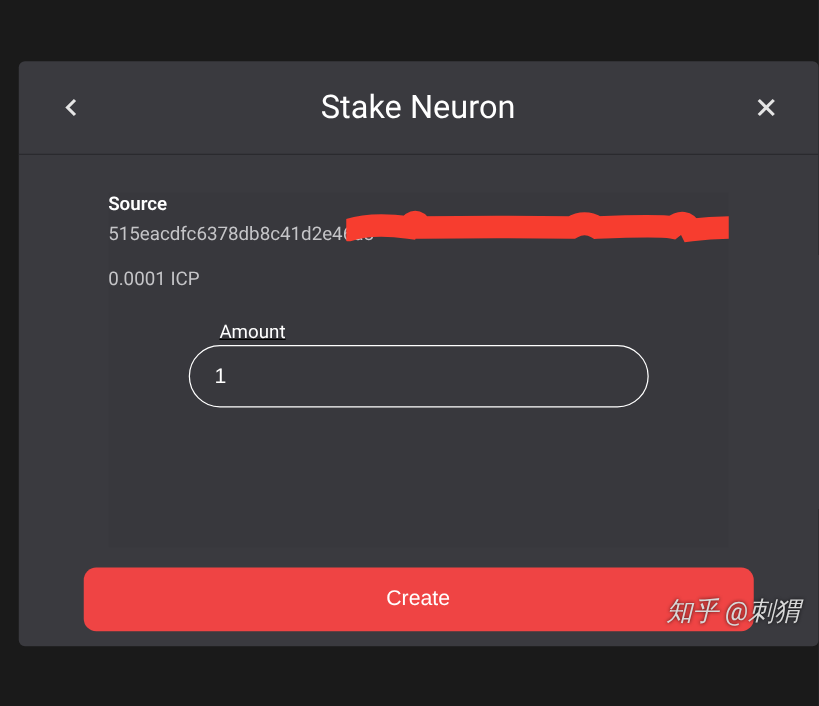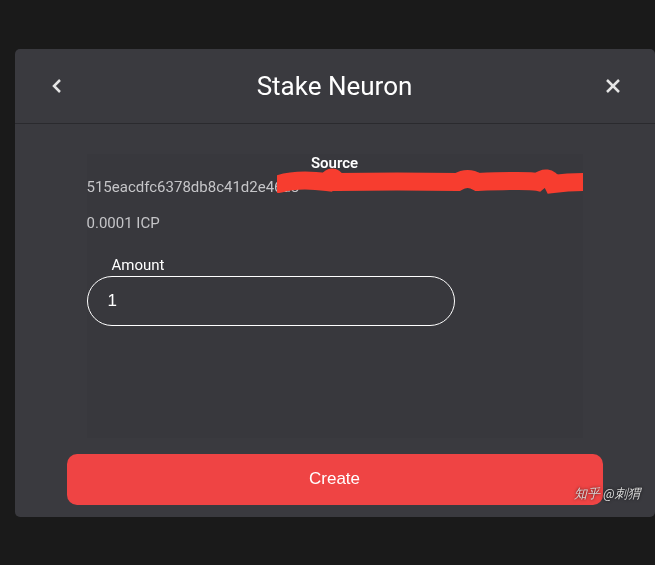--- a/index.html
+++ b/index.html
@@ -94,21 +94,20 @@
       flex: 1;
       overflow: hidden;
       background: rgba(0,0,0,0.02);
     }
     
     .field-label {
       color: #ffffff;
       font-size: 15px;
       font-weight: 600;
       margin-bottom: 6px;
-      text-align: center;
     }
     
     .field-value {
       color: #c5c5c8;
       font-size: 15px;
       margin-bottom: 18px;
       word-break: break-all;
       position: relative;
     }
     
@@ -123,20 +122,22 @@
     
     .redaction svg {
       width: 100%;
       height: 100%;
     }
     
     .amount-section {
       margin-top: 24px;
       display: flex;
       flex-direction: column;
+      align-items: center;
+      text-decoration: underline;
     }
     
     .amount-wrapper {
       width: 368px;
     }
     
     .amount-label {
       color: #ffffff;
       font-size: 15px;
       margin-left: 25px;
@@ -169,21 +170,21 @@
       font-size: 17px;
       font-weight: 400;
       cursor: pointer;
     }
     
     .watermark {
       position: absolute;
       bottom: 14px;
       right: 14px;
       color: #d8d8d8;
-      font-size: 13px;
+      font-size: 21px;
       font-style: italic;
       text-shadow: 0 0 3px rgba(0,0,0,0.8);
       pointer-events: none;
       z-index: 10;
     }
   </style>
 </head>
 <body>
 
 <div class="modal">

